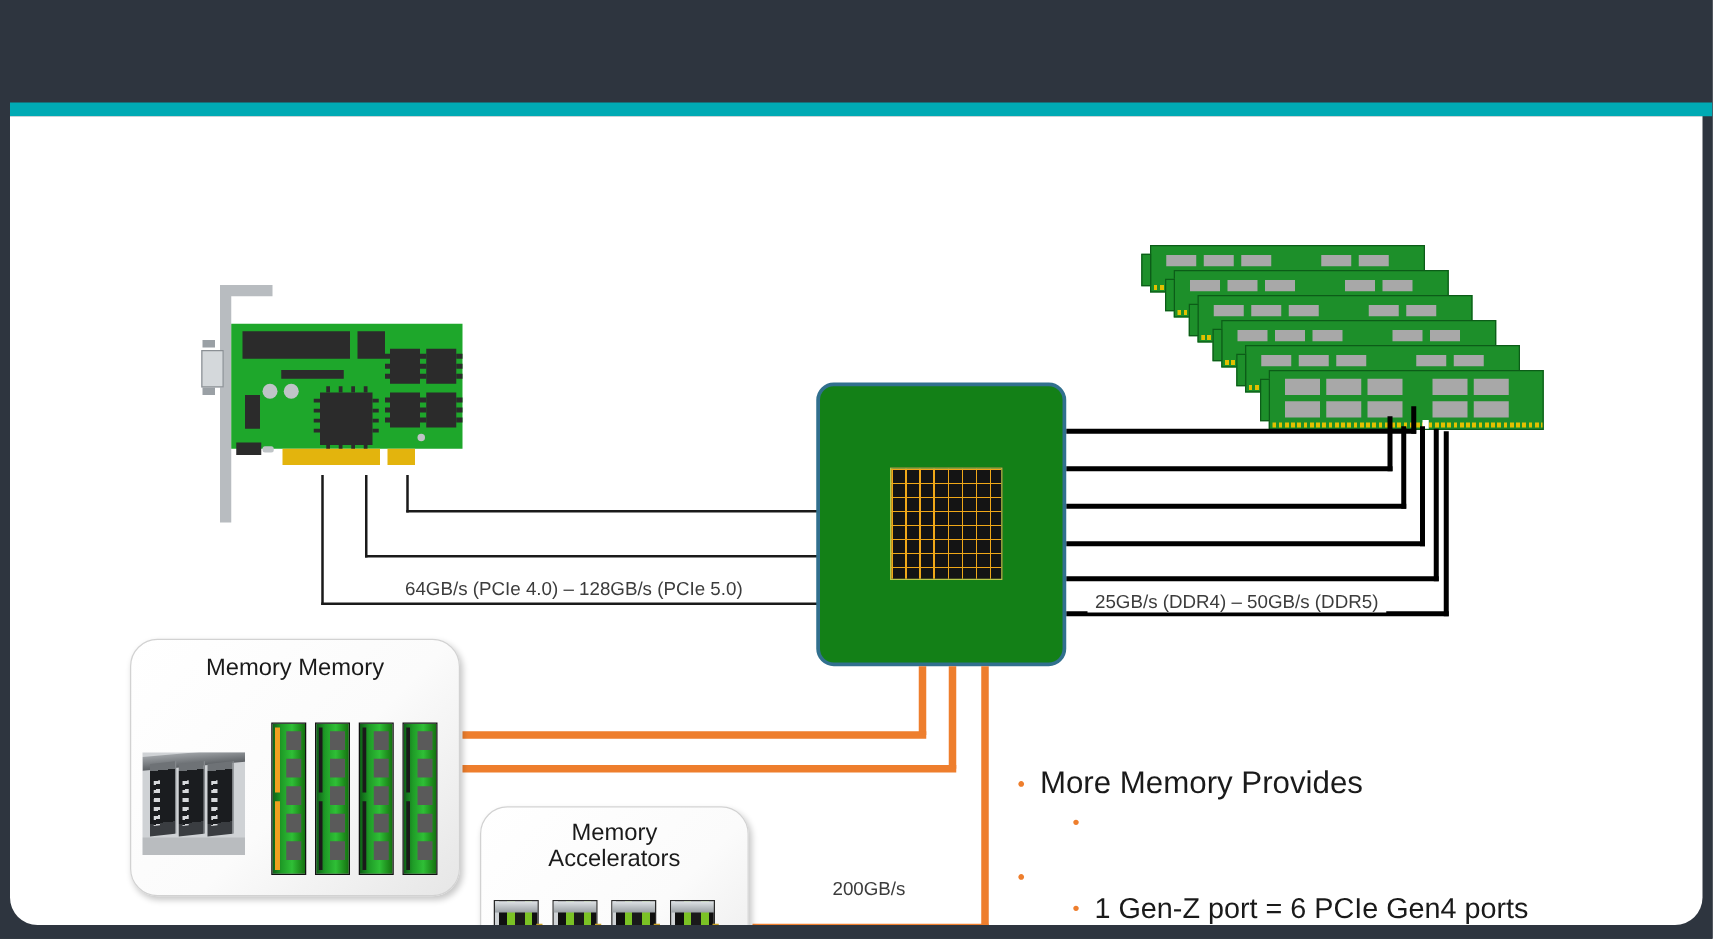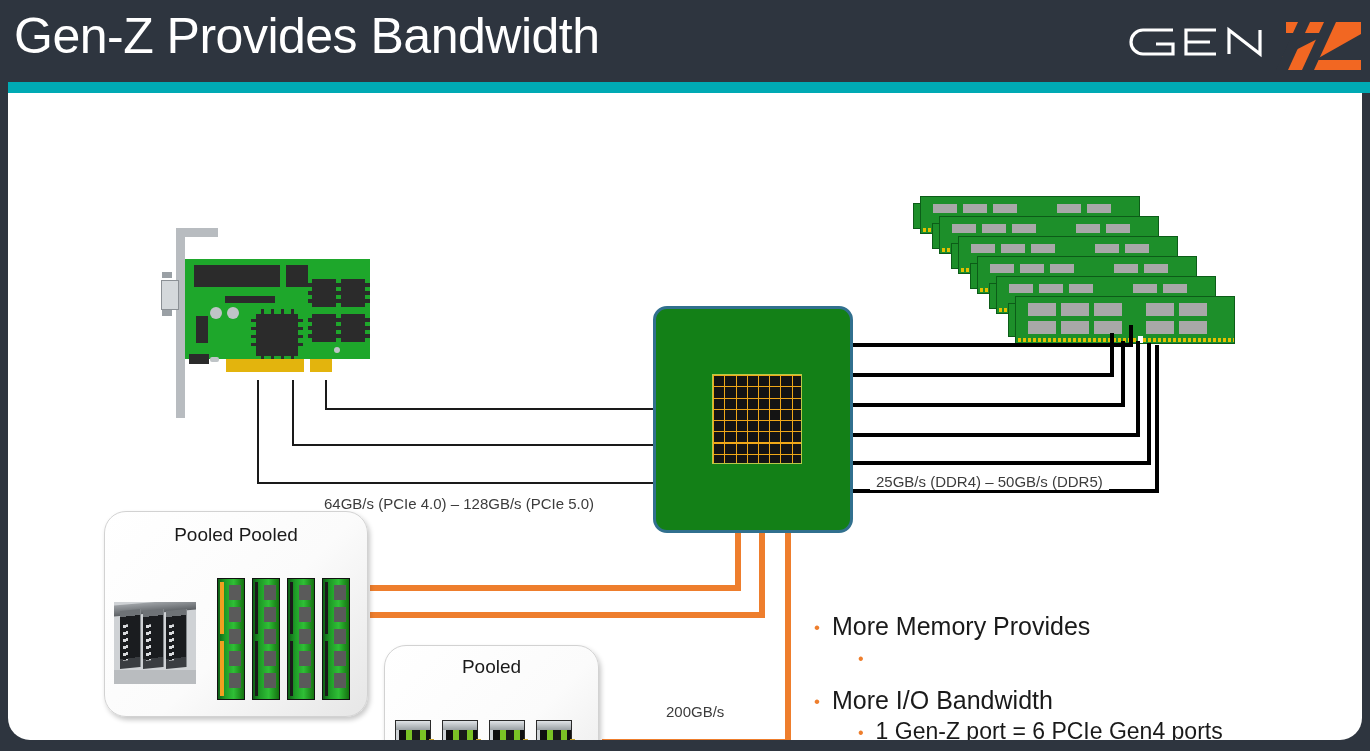--- a/index.html
+++ b/index.html
@@ -233,39 +233,20 @@
   .b-l1 .b-dot { font-size: 17px; padding-top: 8px; }
   .b-l2 .b-dot { font-size: 16px; padding-top: 8px; }
   .b-text-1 { font-size: 25px; color: #1a1a1a; line-height: 30px; }
   .b-text-2 { font-size: 23px; color: #1a1a1a; line-height: 28px; }
 </style>
 </head>
 <body>
 
 <div id="slide">
 
-  <div id="header">
-    <div id="title">Gen-Z Provides Bandwidth</div>
-
-    <svg id="logo" viewBox="0 0 260 60">
-      <g fill="none" stroke="#ffffff" stroke-width="3.2">
-
-        <path d="M63 18 H33 A10 10 0 0 0 33 42 H63 V32 H46"></path>
-
-        <path d="M106 18 H76 V42 H106 M76 30 H100"></path>
-
-        <path d="M119 42 V18 L150 42 V18"></path>
-      </g>
-      <g>
-        <path d="M176 10 L251 10 L251 22 L205 48 L251 48 L251 58 L172 58 L172 45 L219 21 L176 21 Z" fill="#f26722"></path>
-        <path d="M188 10 L200 10 L178 58 L166 58 Z" fill="#2e353f"></path>
-        <path d="M214 10 L226 10 L204 58 L192 58 Z" fill="#2e353f"></path>
-      </g>
-    </svg>
-  </div>
 
   <div id="accent-bar"></div>
 
   <div id="canvas">
 
     <div class="abs" id="pcie-card">
       <div class="pcie-bracket"></div>
       <div class="pcie-bracket-top"></div>
       <div class="pcie-dsub"></div>
       <div class="pcie-dsub-s1"></div>
@@ -416,39 +397,39 @@
 
     <div class="wire-thin" style="left:249px;top:287px;width:2px;height:104px;"></div>
     <div class="wire-thin" style="left:249px;top:389px;width:398px;height:2px;"></div>
 
     <div class="wire-thin" style="left:284px;top:287px;width:2px;height:66px;"></div>
     <div class="wire-thin" style="left:284px;top:351px;width:363px;height:2px;"></div>
 
     <div class="wire-thin" style="left:317px;top:287px;width:2px;height:30px;"></div>
     <div class="wire-thin" style="left:317px;top:315px;width:330px;height:2px;"></div>
 
-    <div class="lbl" style="left:310px;top:370px;margin-top:32px;">64GB/s (PCIe 4.0) – 128GB/s (PCIe 5.0)</div>
+    <div class="lbl" style="left:310px;top:370px;">64GB/s (PCIe 4.0) – 128GB/s (PCIe 5.0)</div>
 
     <div class="abs" id="soc">
       <div id="soc-die"></div>
     </div>
 
     <div class="wire-o" style="left:727px;top:440px;width:6px;height:55px;"></div>
     <div class="wire-o" style="left:362px;top:492px;width:371px;height:6px;"></div>
 
     <div class="wire-o" style="left:751px;top:440px;width:6px;height:82px;"></div>
     <div class="wire-o" style="left:362px;top:519px;width:395px;height:6px;"></div>
 
     <div class="wire-o" style="left:777px;top:440px;width:6px;height:212px;"></div>
     <div class="wire-o" style="left:594px;top:646px;width:189px;height:6px;"></div>
 
     <div class="lbl" style="left:652px;top:610px;">200GB/s</div>
 
     <div class="pool-box" style="left:96px;top:418px;width:264px;height:206px;">
-      <div class="pool-title" style="top:12px;">Pooled Pooled</div>
+      <div class="pool-title" style="top:12px;">Memory Memory</div>
 
       <div id="server-photo" style="left:9px;top:90px;">
         <div class="topslab"></div>
         <div class="blade" style="left:6px;">  
             <div class="vents"></div>
           </div>
         <div class="blade" style="left:29px;"> 
             <div class="vents"></div>
           </div>
         <div class="blade" style="left:52px;"> 
@@ -489,21 +470,22 @@
         <div class="gold" style="top:62px;height:55px;background:#1a1a1a;width:3px;"></div>
         <div class="vc" style="top:6px;"></div>
           <div class="vc" style="top:28px;"></div>
         <div class="vc" style="top:50px;"></div>
           <div class="vc" style="top:72px;"></div>
         <div class="vc" style="top:94px;"></div>
       </div>
     </div>
 
     <div class="pool-box" style="left:376px;top:552px;width:215px;height:190px;">
-      <div class="pool-title" style="top:10px;">Pooled</div>
+      <div class="pool-title" style="top:10px;">Memory</div>
+      <div class="pool-title" style="top:31px;">Accelerators</div>
 
       <div class="gpu" style="left:10px;top:74px;">
         <div class="top"></div>
           <div class="bracket"></div>
       </div>
       <div class="gpu" style="left:57px;top:74px;">
         <div class="top"></div>
           <div class="bracket"></div>
       </div>
       <div class="gpu" style="left:104px;top:74px;">
@@ -521,21 +503,20 @@
       <div class="b-row b-l1">
         <span class="b-dot">•</span>
         <span class="b-text-1">More Memory Provides</span>
       </div>
       <div class="b-row b-l2">
         <span class="b-dot">•</span>
       </div>
 
       <div class="b-row b-l1">
         <span class="b-dot">•</span>
-        <span class="b-text-1">More I/O Bandwidth</span>
       </div>
       <div class="b-row b-l2">
         <span class="b-dot">•</span>
         <span class="b-text-2">1 Gen-Z port = 6 PCIe Gen4 ports</span>
       </div>
 
     </div>
 
   </div>
 </div>

